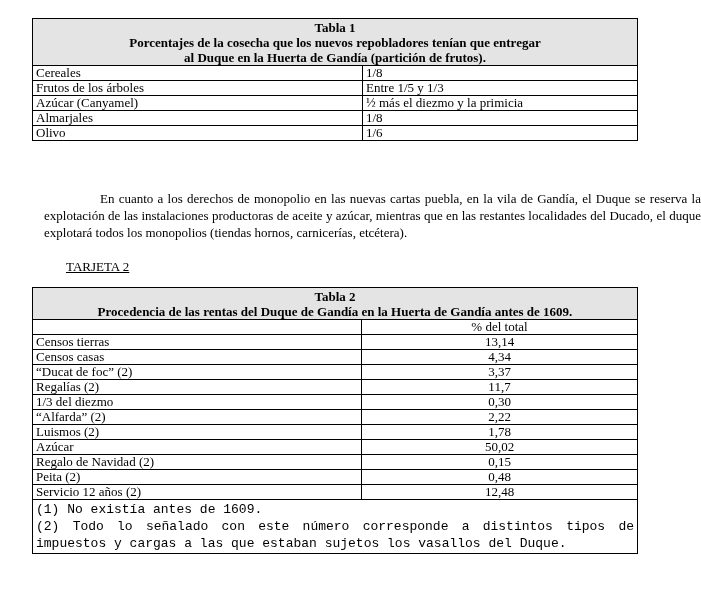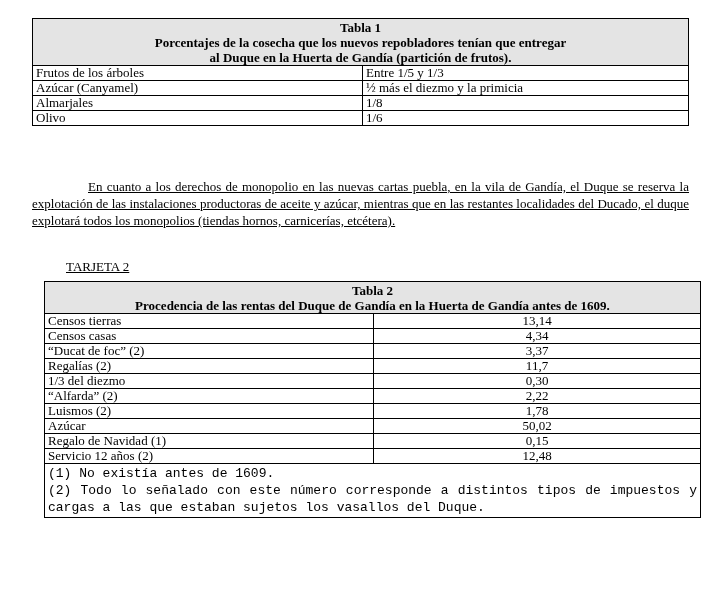--- a/index.html
+++ b/index.html
@@ -17,21 +17,21 @@
       color: #000;
     }
     .top-fragment {
       position: absolute;
       left: 0; top: 0;
       width: 701px; height: 3px;
     }
     table.doc {
       position: absolute;
       left: 32px;
-      width: 657px;
+      width: 606px;
       border-collapse: collapse;
       table-layout: fixed;
     }
     table.doc td {
       border: 1px solid #000;
       padding: 0 3px;
       line-height: 14px;
       height: 14px;
       vertical-align: middle;
       white-space: nowrap;
@@ -40,41 +40,40 @@
     table.doc td.head {
       background: #e4e4e4;
       text-align: center;
       font-weight: bold;
       line-height: 15px;
       padding: 1px 3px 0 3px;
       border-bottom: 1px solid #000;
     }
     table.doc { border: 1.5px solid #000; }
     #t1 { top: 18px; }
-    #t2 { top: 281px; margin-left: 12px; }
+    #t2 { top: 287px; }
     #t1 col.c1 { width: 330px; }
     #t2 col.c1 { width: 329px; }
     #t2 td.val { text-align: center; }
     #t2 td.foot {
       white-space: normal;
       line-height: 17px;
       padding: 1px 3px 1px 3px;
       text-align: justify;
       font-family: Liberation Mono, monospace;
     }
     .para {
       position: absolute;
       left: 32px;
       top: 178px;
       width: 657px;
       line-height: 17px;
       text-align: justify;
       text-indent: 56px;
-      margin: 0;
-      text-decoration: underline;
+      margin: 12px;
     }
     .card-label {
       position: absolute;
       left: 66px;
       top: 259px;
       line-height: 15px;
       margin: 0;
       text-decoration: underline;
     }
   </style>
@@ -88,20 +87,24 @@
       <col class="c1">
       <col class="c2">
     </colgroup>
   <tbody>
       <tr>
     <td class="head" colspan="2">
       <div>Tabla 1</div>
       <div>Porcentajes de la cosecha que los nuevos repobladores tenían que entregar</div>
       <div>al Duque en la Huerta de Gandía (partición de frutos).</div>
     </td>
+  </tr>
+  <tr>
+    <td>Cereales</td>
+    <td>1/8</td>
   </tr>
   <tr>
     <td>Frutos de los árboles</td>
     <td>Entre 1/5 y 1/3</td>
   </tr>
   <tr>
     <td>Azúcar (Canyamel)</td>
     <td>½ más el diezmo y la primicia</td>
   </tr>
   <tr>
@@ -125,20 +128,24 @@
       <col class="c2">
     </colgroup>
   <tbody>
       <tr>
     <td class="head" colspan="2">
       <div>Tabla 2</div>
       <div>Procedencia de las rentas del Duque de Gandía en la Huerta de Gandía antes de 1609.</div>
     </td>
   </tr>
   <tr>
+    <td></td>
+    <td class="val">% del total</td>
+  </tr>
+  <tr>
     <td>Censos tierras</td>
     <td class="val">13,14</td>
   </tr>
   <tr>
     <td>Censos casas</td>
     <td class="val">4,34</td>
   </tr>
   <tr>
     <td>“Ducat de foc” (2)</td>
     <td class="val">3,37</td>
@@ -157,22 +164,26 @@
   </tr>
   <tr>
     <td>Luismos (2)</td>
     <td class="val">1,78</td>
   </tr>
   <tr>
     <td>Azúcar</td>
     <td class="val">50,02</td>
   </tr>
   <tr>
-    <td>Regalo de Navidad (1)</td>
+    <td>Regalo de Navidad (2)</td>
     <td class="val">0,15</td>
+  </tr>
+  <tr>
+    <td>Peita (2)</td>
+    <td class="val">0,48</td>
   </tr>
   <tr>
     <td>Servicio 12 años (2)</td>
     <td class="val">12,48</td>
   </tr>
   <tr>
     <td class="foot" colspan="2">
       <div>(1) No existía antes de 1609.</div>
       <div>(2) Todo lo señalado con este número corresponde a distintos tipos de impuestos y cargas a las que estaban sujetos los vasallos del Duque.</div>
     </td>

